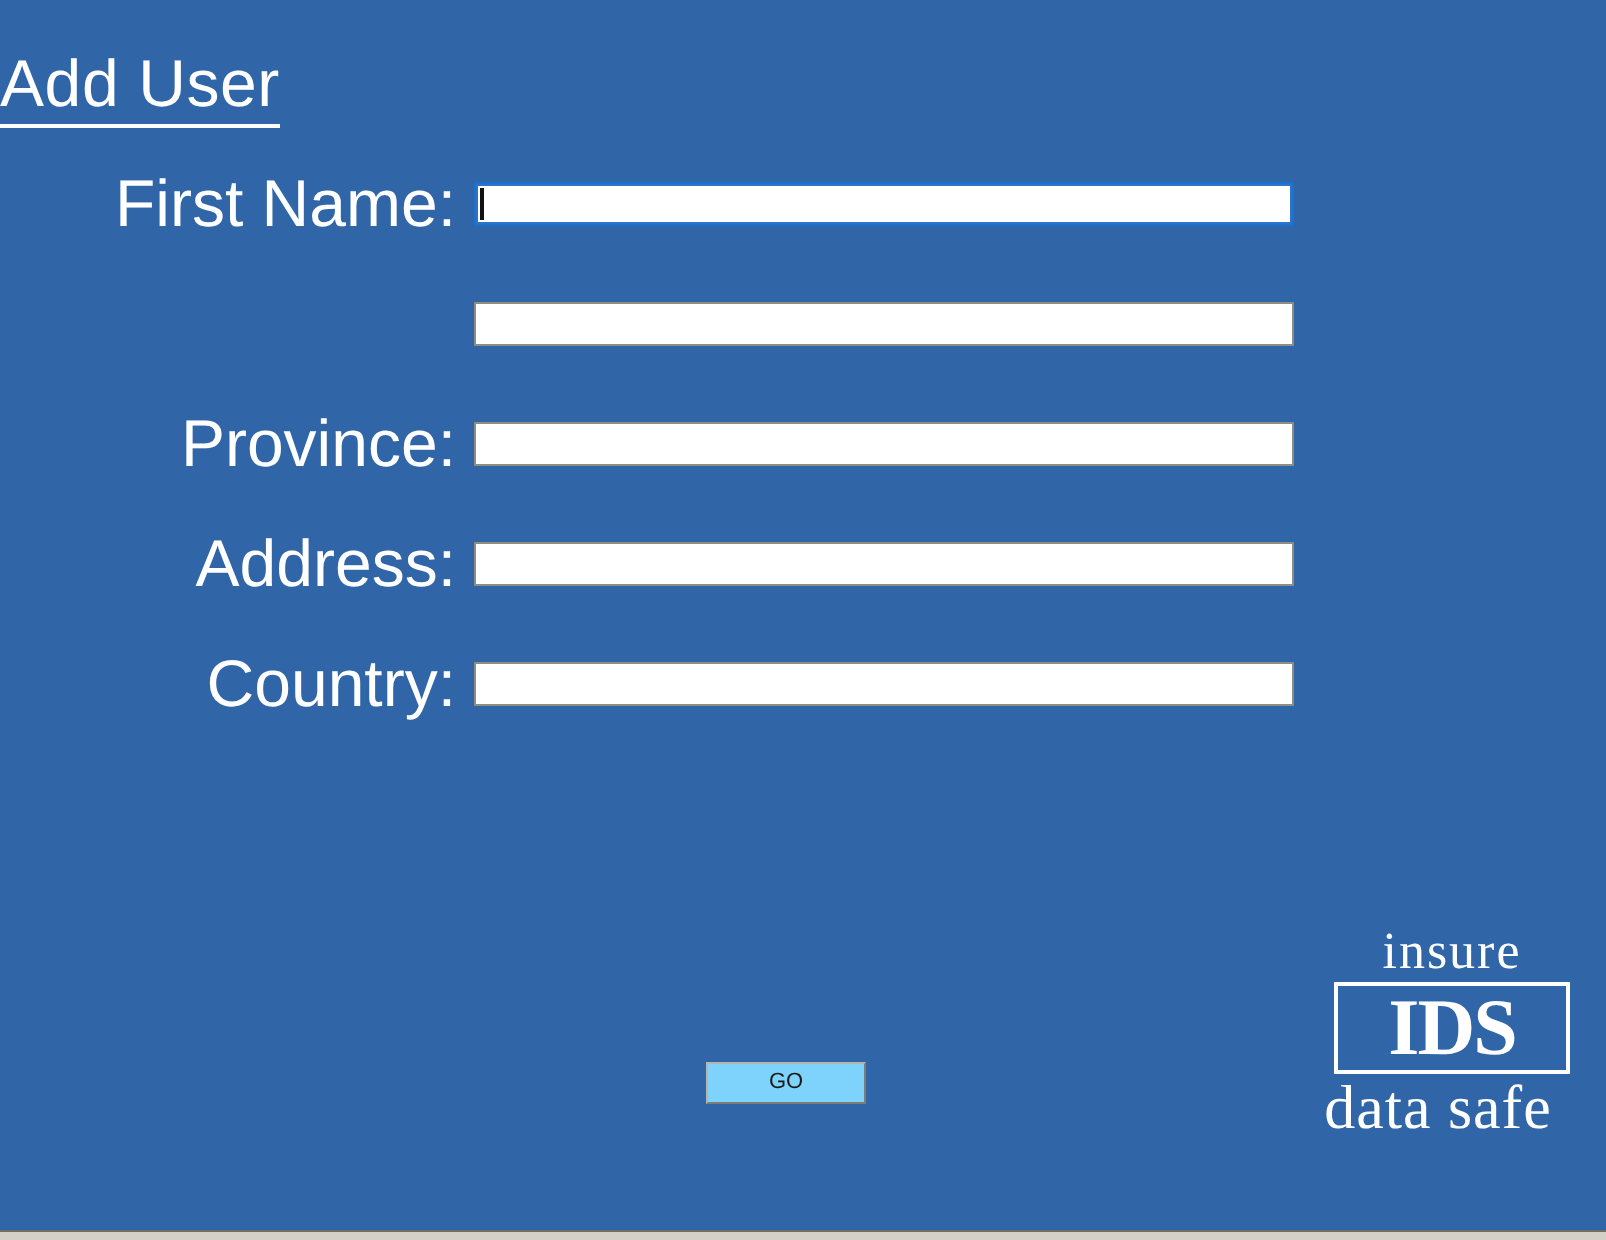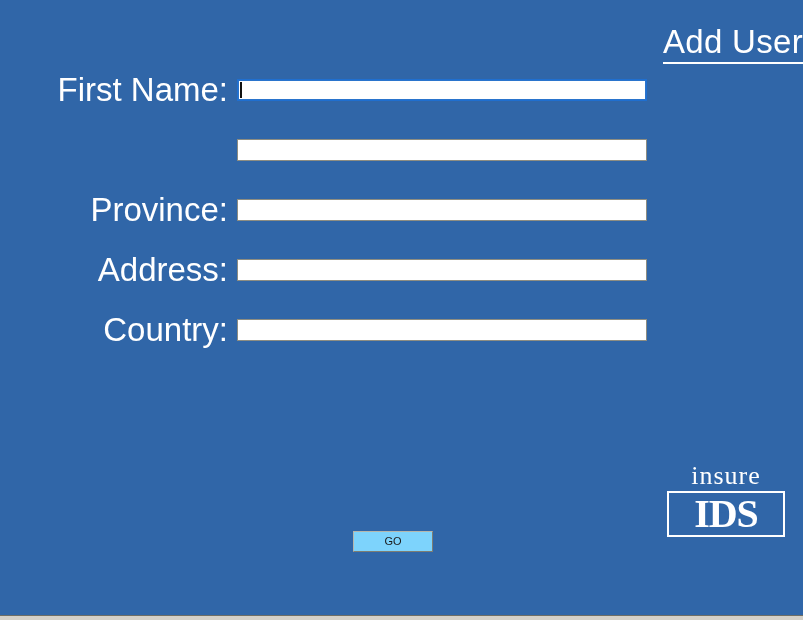--- a/index.html
+++ b/index.html
@@ -21,37 +21,37 @@
     background: #3066a8;
     box-sizing: border-box;
   }
 
   
   .page-title {
     position: absolute;
     left: 0;
     top: 22px;
     width: 803px;
-    text-align: right;
+    text-align: left;
     color: #ffffff;
     font-size: 33px;
     line-height: 40px;
     font-weight: 400;
     letter-spacing: 0.3px;
   }
   .page-title .title-text {
     border-bottom: 2px solid #ffffff;
     padding-bottom: 2px;
   }
 
   
   .form {
     position: absolute;
     left: 0;
-    top: 70px;
+    top: 82px;
     width: 723px;
   }
   .form-row {
     position: relative;
     height: 60px;
   }
   .field-label {
     position: absolute;
     left: 0;
     top: 0;
@@ -259,19 +259,20 @@
     <div class="logo-box">
       <div class="logo-ids">
         <span>I</span>
         <span class="keyhole-letter">D<span class="keyhole">
               <span class="kh-circle"></span>
               <span class="kh-stem"></span>
             </span></span>
         <span>S</span>
       </div>
     </div>
+    <div class="logo-bottom">data safe</div>
   </div>
 
   <div class="bottom-strip">
     <span class="bottom-strip-text"></span>
   </div>
 
 </div>
 
 </body></html>

